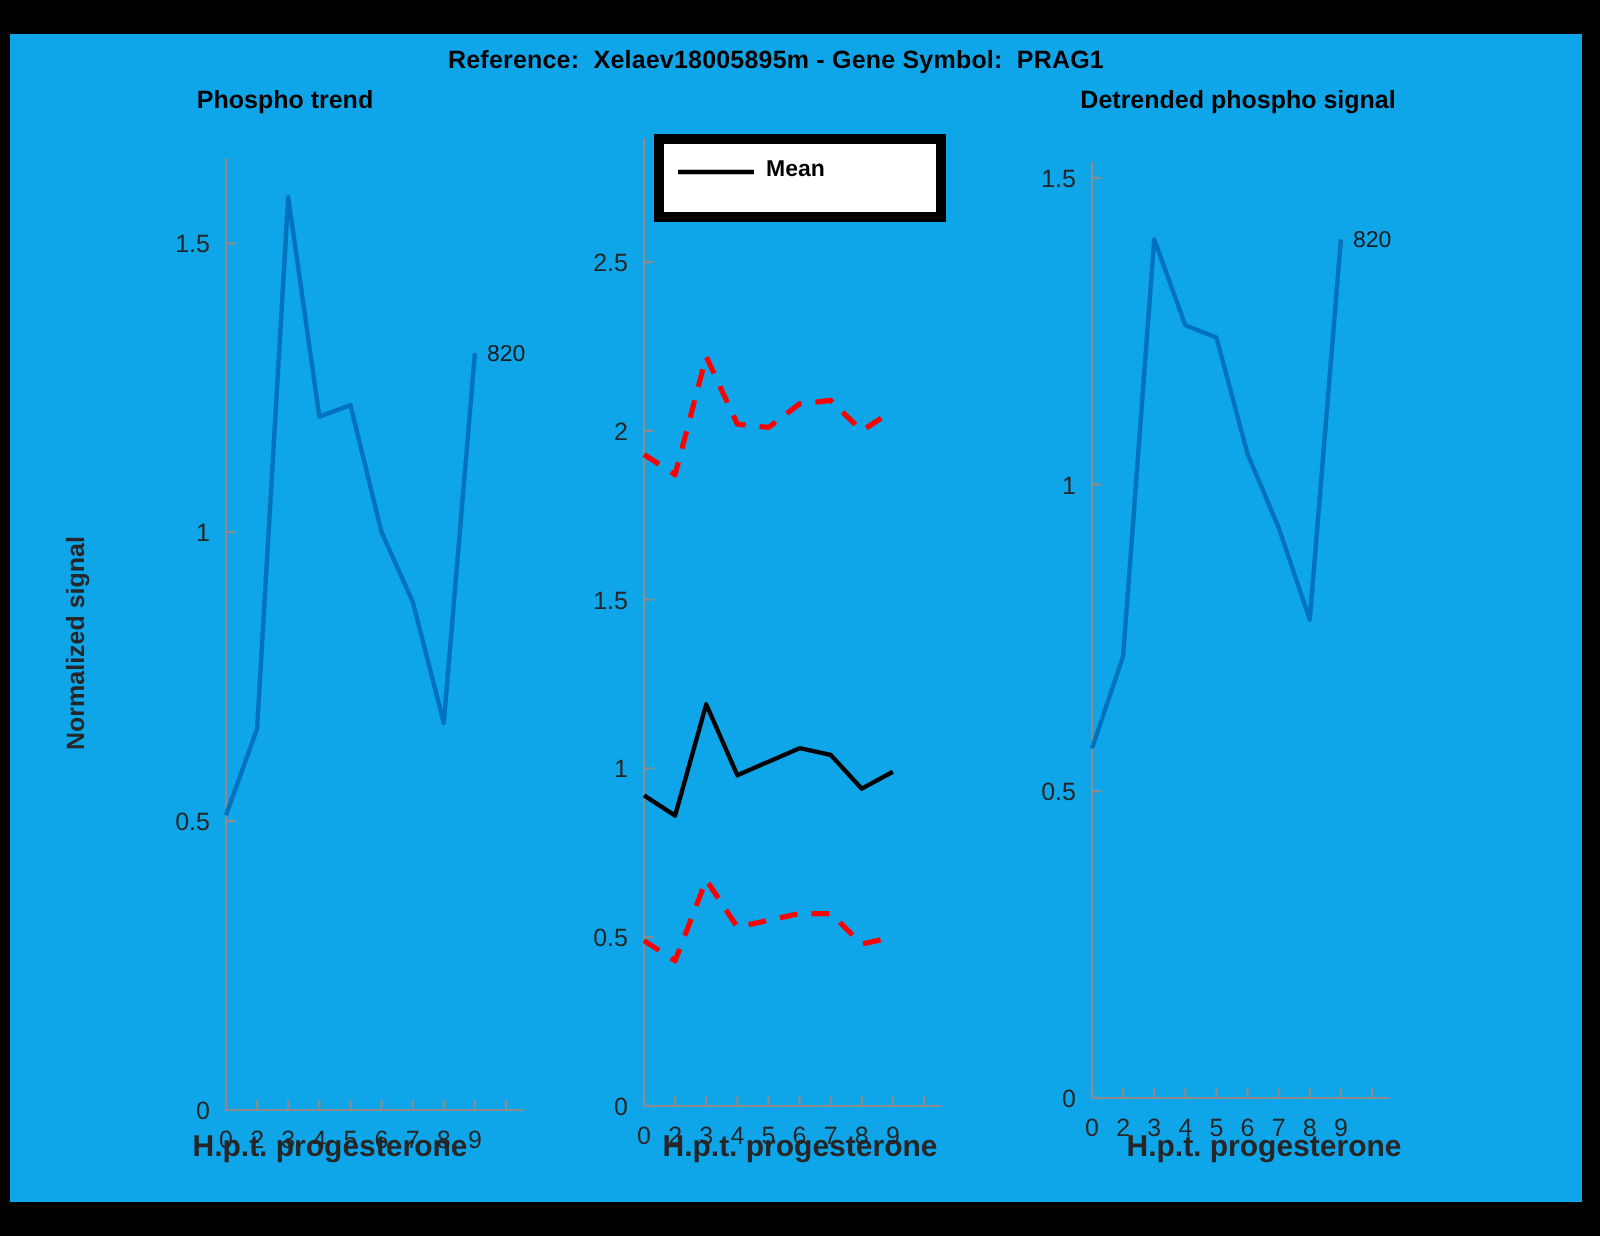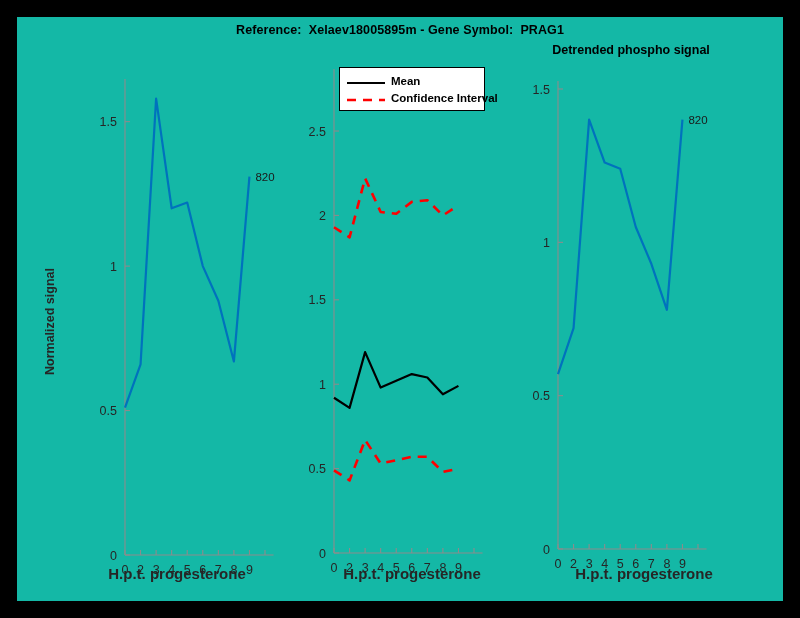--- a/index.html
+++ b/index.html
@@ -16,26 +16,27 @@
   }
   #figure-frame {
     position: relative;
     width: 800px;
     height: 618px;
     background: #000000;
     box-sizing: border-box;
   }
   #figure-canvas {
     position: absolute;
-    left: 17px;
+    left: 5px;
     top: 17px;
     width: 766px;
     height: 584px;
-    background: #14b8a6;
+    background: #0ea5e9;
     overflow: hidden;
+    padding-left: 20px;
   }
   #figure-title {
     position: absolute;
     left: 0;
     top: 6px;
     width: 766px;
     text-align: center;
     font-size: 12.5px;
     font-weight: bold;
     color: #000000;
@@ -86,21 +87,21 @@
     fill: #262626;
   }
   .endpoint-label {
     font-family: "Liberation Sans", sans-serif;
     font-size: 11.5px;
     fill: #1a1a1a;
   }
   .legend-box {
     position: absolute;
     background: #ffffff;
-    border: 1px solid #000000;
+    border: 5px solid #000000;
     box-sizing: border-box;
   }
   .legend-row {
     display: flex;
     align-items: center;
     height: 17px;
   }
   .legend-sample {
     width: 40px;
     height: 12px;
@@ -117,20 +118,21 @@
 </style>
 </head>
 <body>
 
 <div id="figure-frame">
   <div id="figure-canvas">
 
     <div id="figure-title">Reference:  Xelaev18005895m - Gene Symbol:  PRAG1</div>
 
     <div class="panel" id="panel-0" style="left:0px; width:275px;">
+      <div class="panel-title">Phospho trend</div>
       <div class="ylabel-rot" id="ylabel-0" style="left: 26px; top: 357.5px;">Normalized signal</div>
       <div class="xlabel" style="left:60px; top:548px; width:200px;">H.p.t. progesterone</div>
       <svg class="plot-svg" id="svg-0" width="275" height="584">
           <line x1="108" y1="62" x2="108" y2="538" stroke="#8c8c8c" stroke-width="1.1"></line>
           <line x1="108" y1="538" x2="256.55555555555554" y2="538" stroke="#8c8c8c" stroke-width="1.1"></line>
           <line x1="108" y1="538" x2="113" y2="538" stroke="#8c8c8c" stroke-width="1.1"></line>
           <text x="100" y="542.5" text-anchor="end" class="tick-text">0</text>
           <line x1="108" y1="393.55555555555554" x2="113" y2="393.55555555555554" stroke="#8c8c8c" stroke-width="1.1"></line>
           <text x="100" y="398.05555555555554" text-anchor="end" class="tick-text">0.5</text>
           <line x1="108" y1="249.11111111111114" x2="113" y2="249.11111111111114" stroke="#8c8c8c" stroke-width="1.1"></line>
@@ -203,28 +205,20 @@
         </svg>
       <div class="legend-box" id="legend-protein" style="left:47px; top:50px; width:146px; height:44px;">
         <div class="legend-row" style="margin-top:4px;">
           <span class="legend-sample">
             <svg width="40" height="12">
                 <line x1="1" y1="6" x2="39" y2="6" stroke="#000000" stroke-width="2.2"></line>
               </svg>
           </span>
           <span class="legend-text">Mean</span>
         </div>
-        <div class="legend-row">
-          <span class="legend-sample">
-            <svg width="40" height="12">
-                <line x1="1" y1="6" x2="39" y2="6" stroke="#FF0000" stroke-width="2.6" stroke-dasharray="9,7"></line>
-              </svg>
-          </span>
-          <span class="legend-text">Confidence Interval</span>
-        </div>
       </div>
     </div>
 
     <div class="panel" id="panel-2" style="left:505px; width:261px;">
       <div class="panel-title" style="top:26px; left:-6px; width:230px;">Detrended phospho signal</div>
       <div class="xlabel" style="left:22px; top:548px; width:200px;">H.p.t. progesterone</div>
       <svg class="plot-svg" id="svg-2" width="261" height="584">
           <line x1="36" y1="64" x2="36" y2="532" stroke="#8c8c8c" stroke-width="1.1"></line>
           <line x1="36" y1="532" x2="184.55555555555554" y2="532" stroke="#8c8c8c" stroke-width="1.1"></line>
           <line x1="36" y1="532" x2="41" y2="532" stroke="#8c8c8c" stroke-width="1.1"></line>

